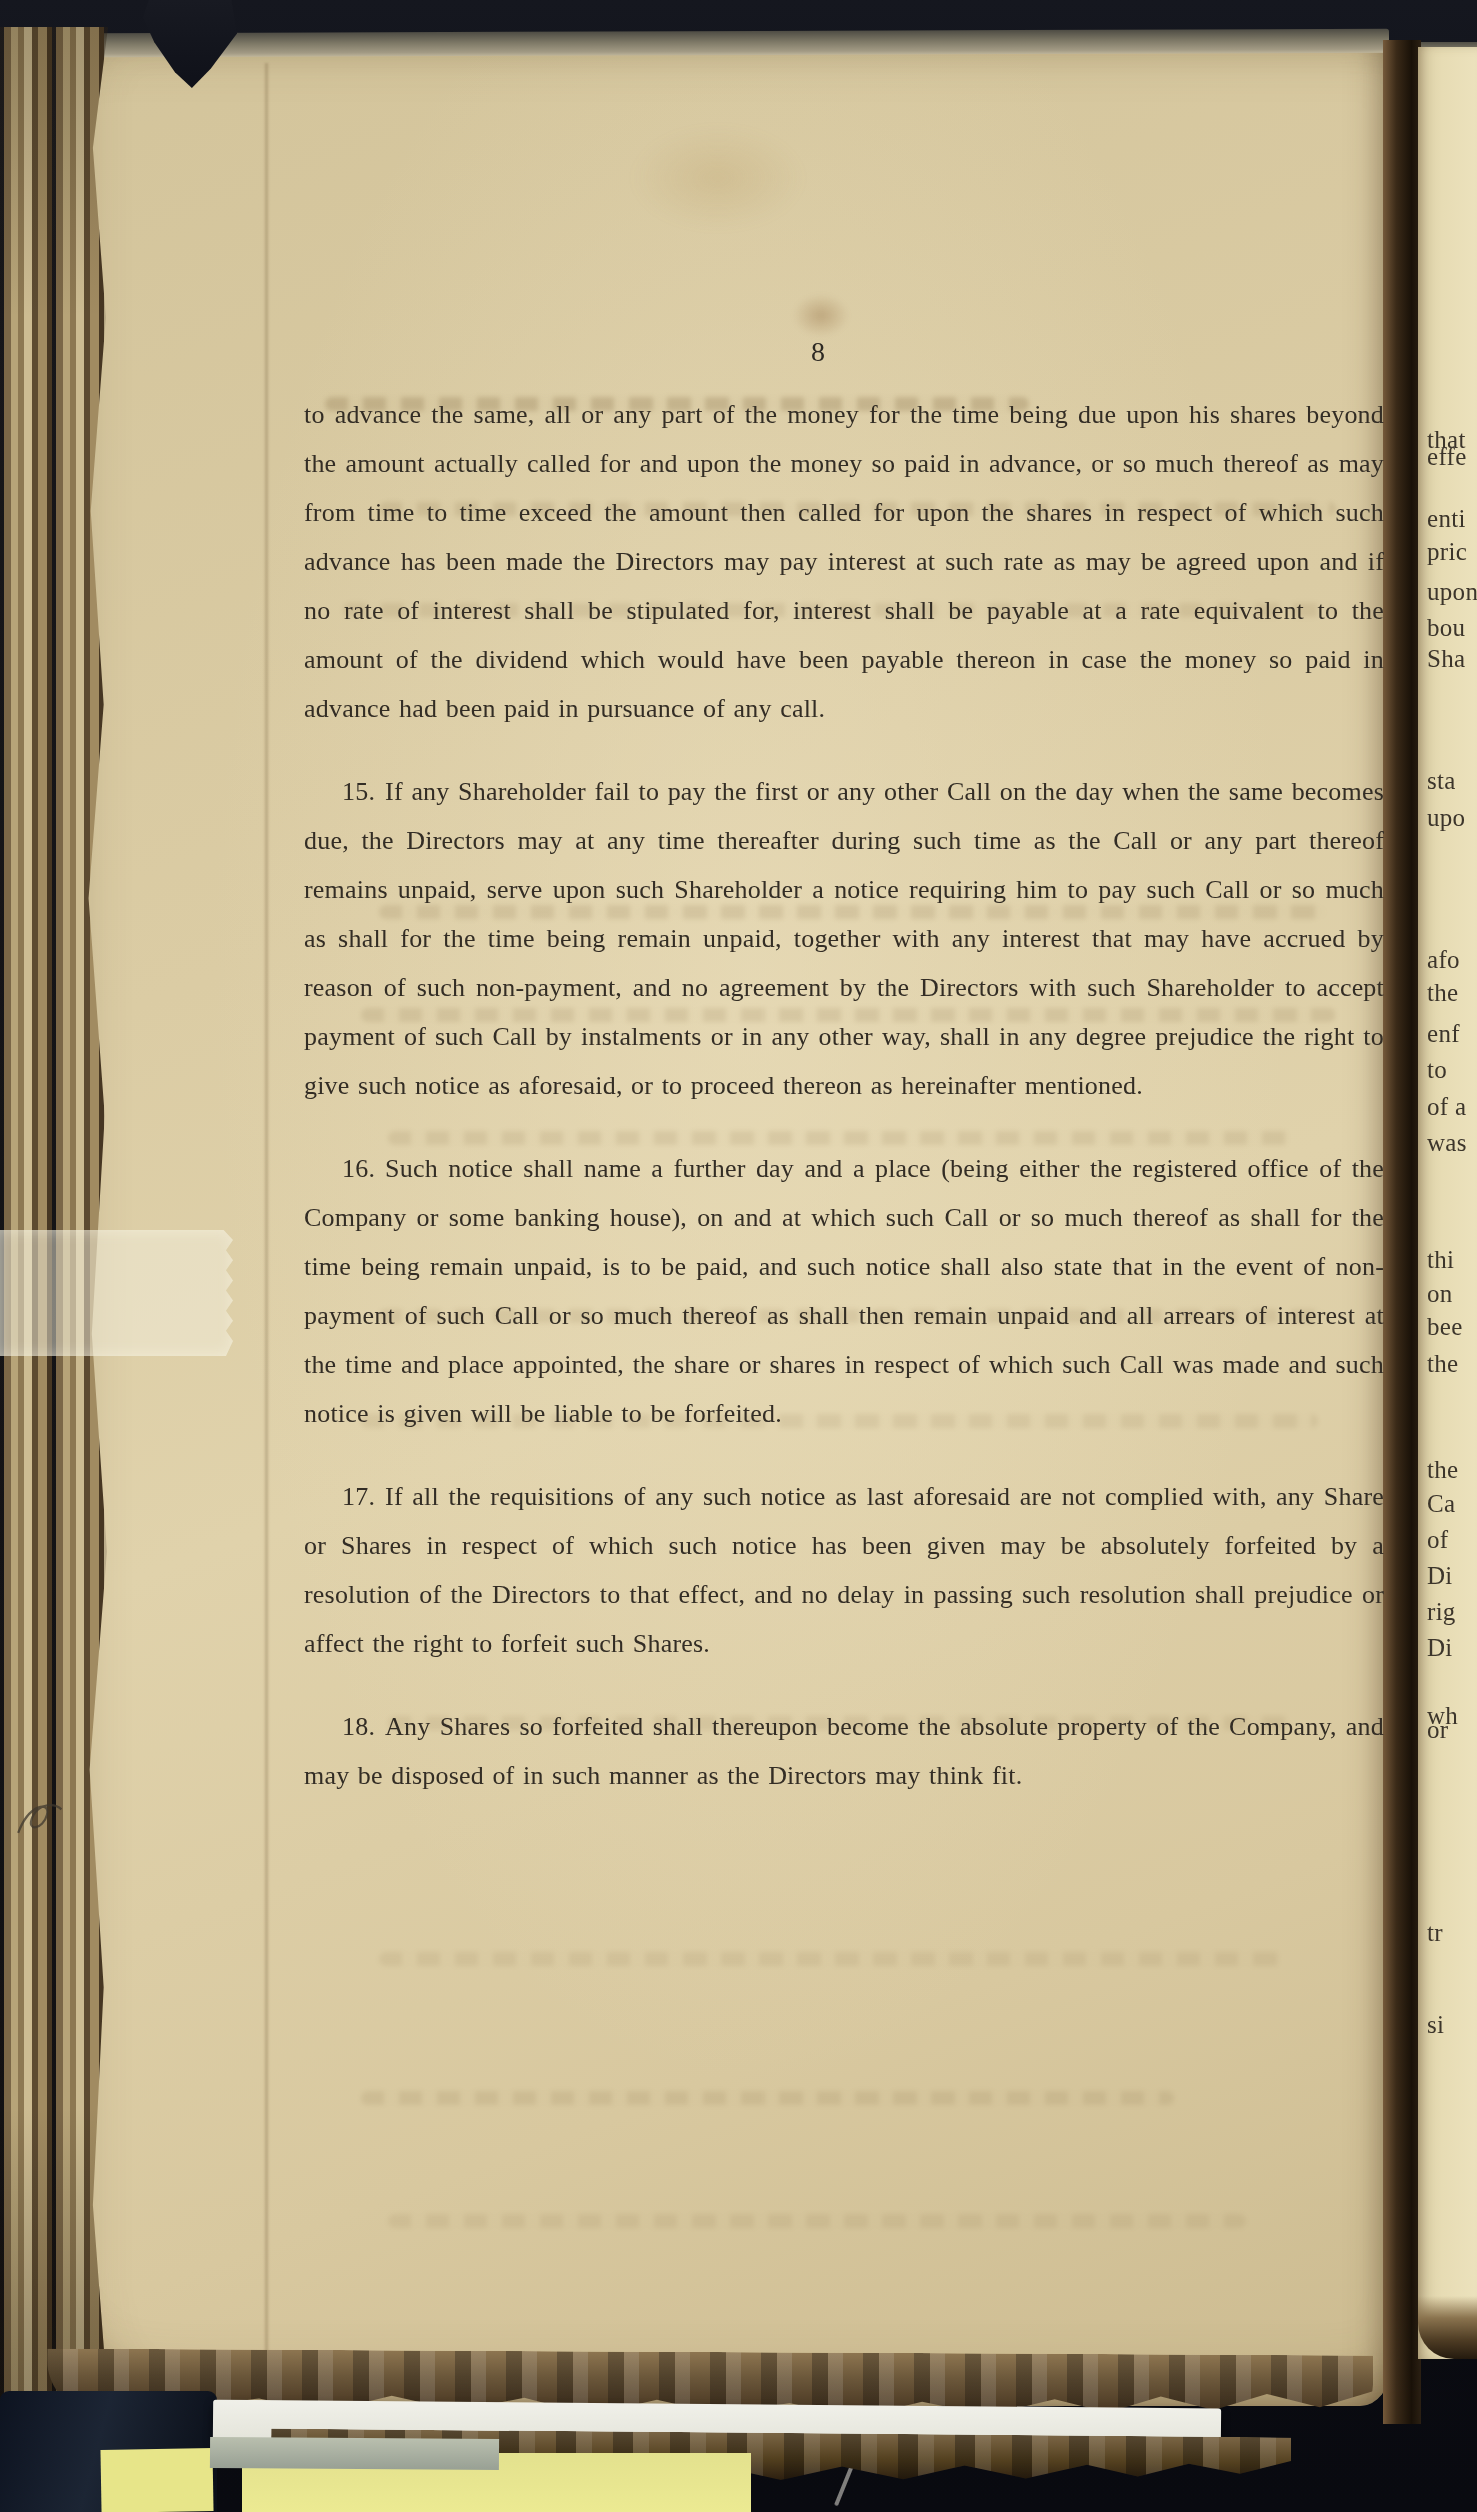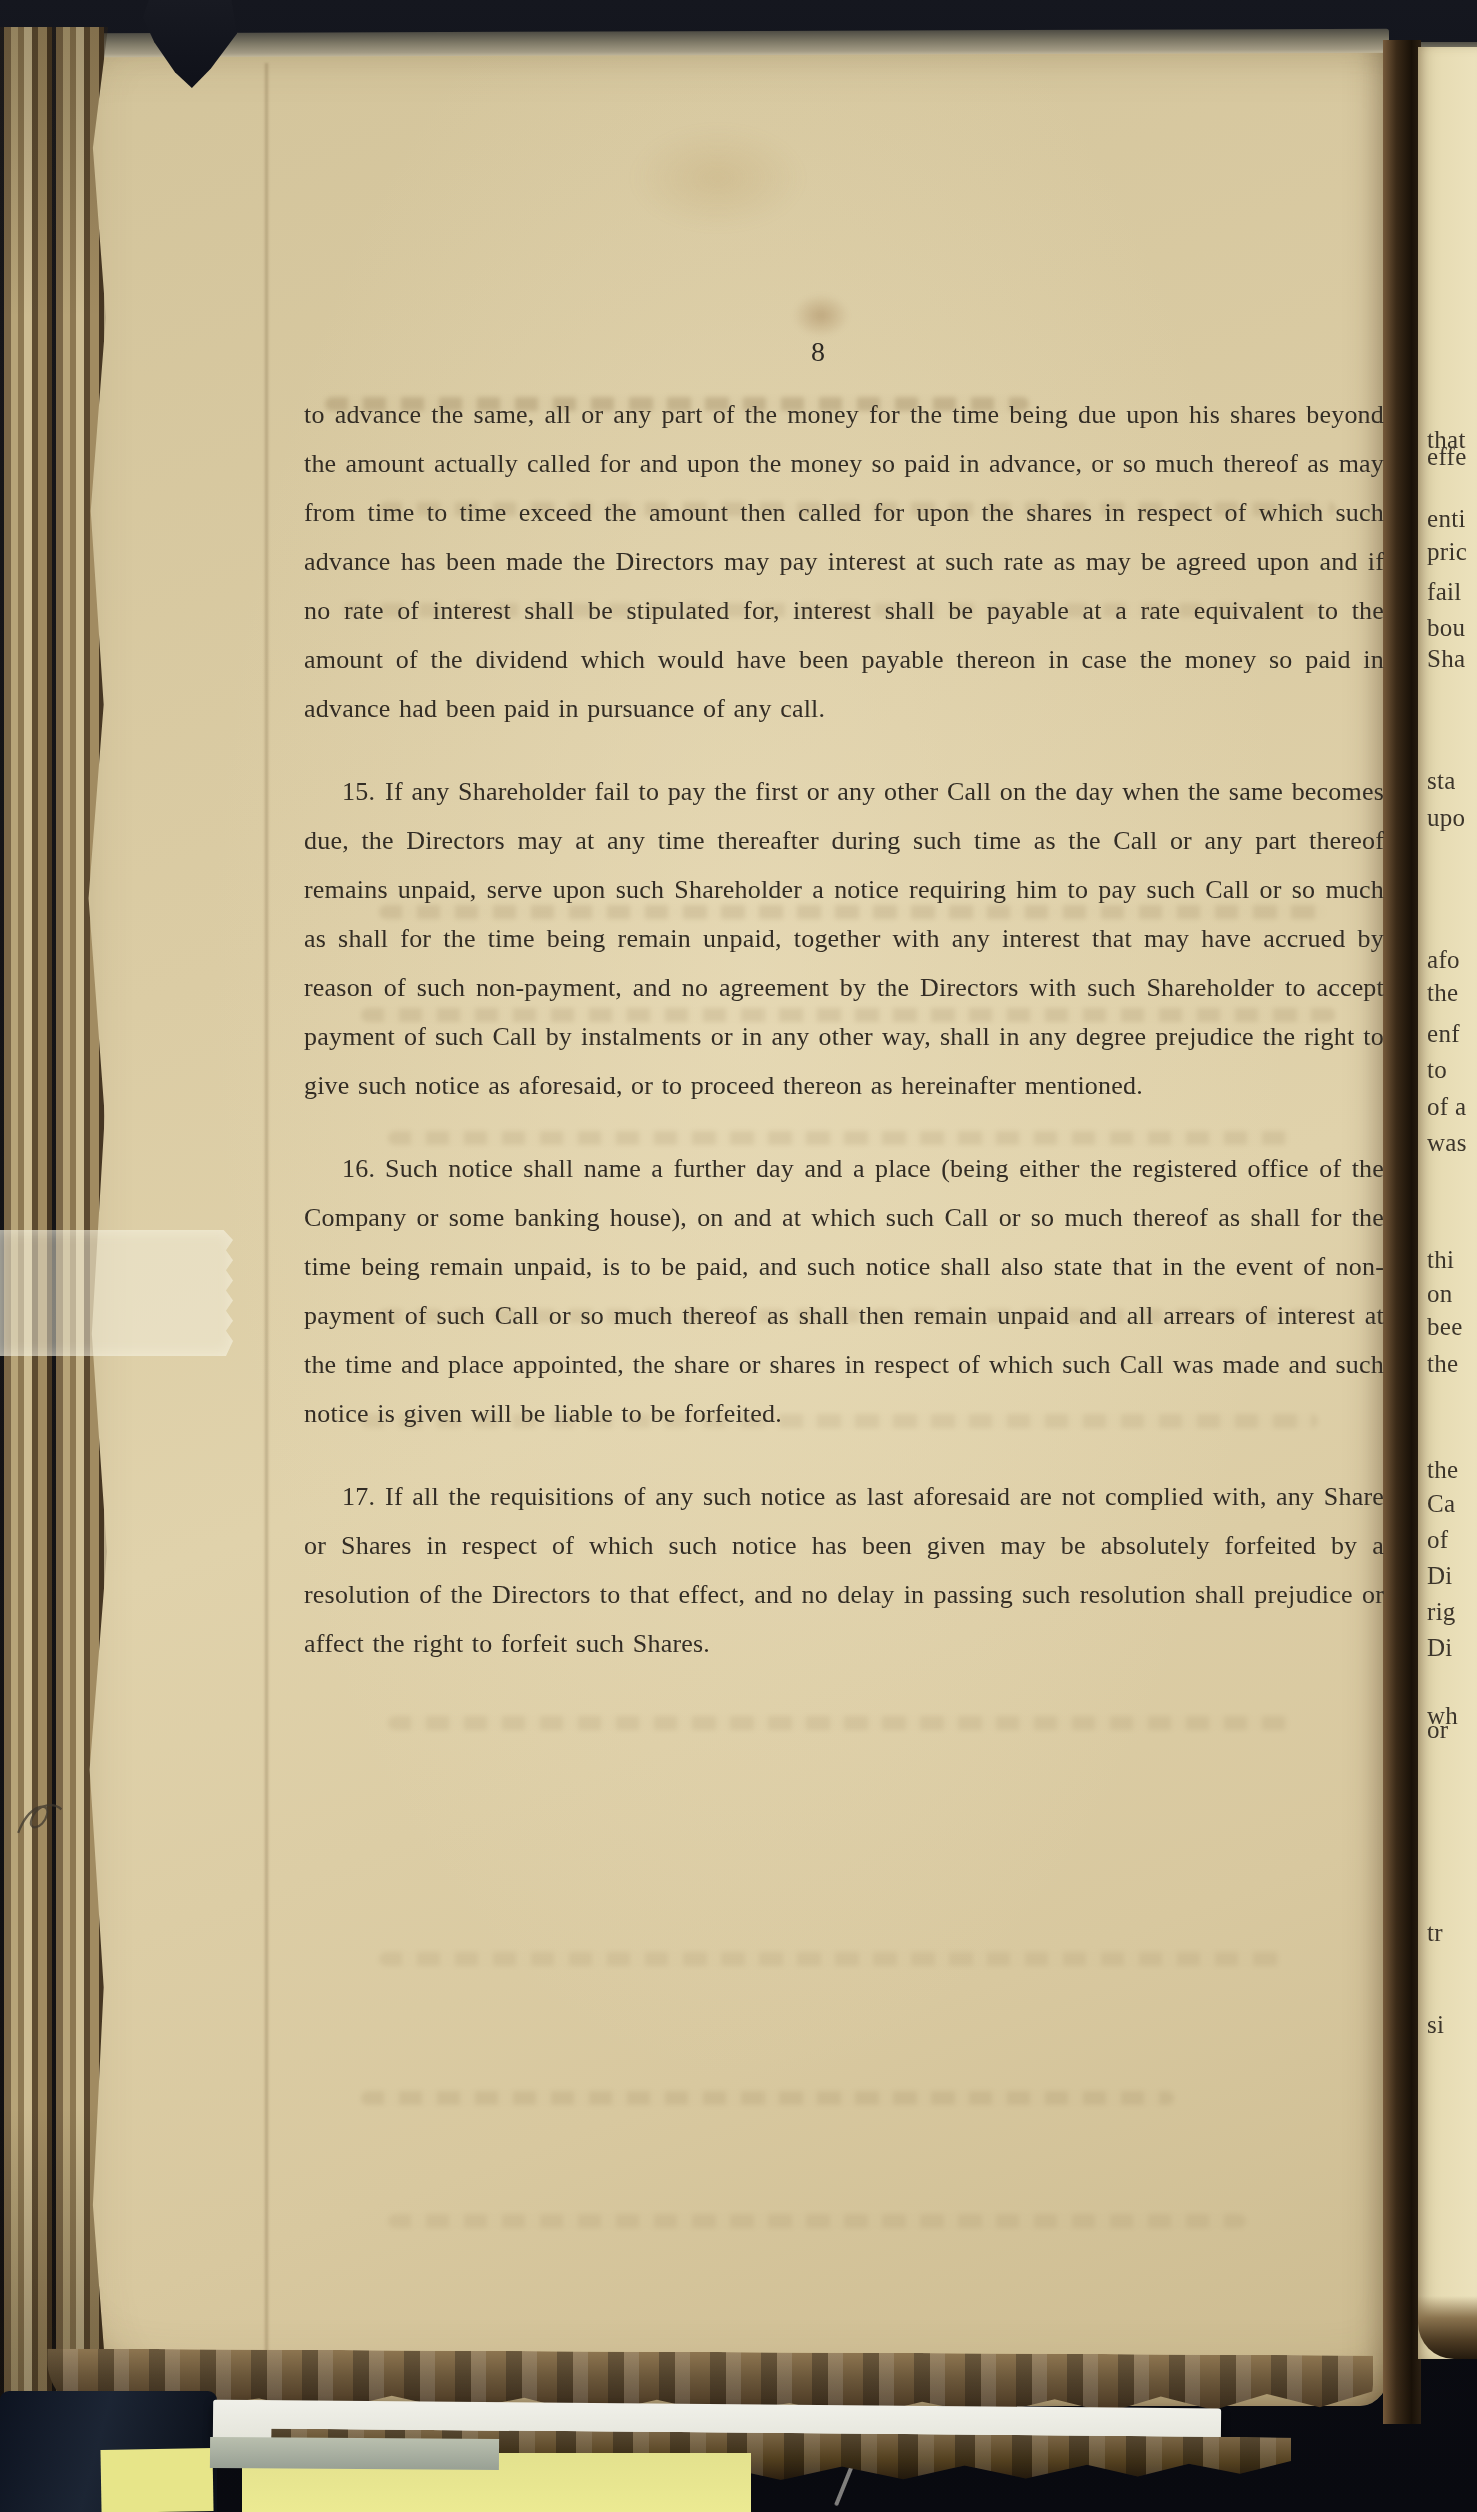--- a/index.html
+++ b/index.html
@@ -159,39 +159,40 @@
   <div class="ghost" style="left:361px;top:2091px;width:813px;opacity:.25;"></div>
   <div class="ghost" style="left:388px;top:2214px;width:858px;opacity:.2;"></div>
 
   <div class="folio">8</div>
 
   <div class="doc-text">
     <p class="para continuation"><span class="pnum"></span><span>to advance the same, all or any part of the money for the time being due upon his shares beyond the amount actually called for and upon the money so paid in advance, or so much thereof as may from time to time exceed the amount then called for upon the shares in respect of which such advance has been made the Directors may pay interest at such rate as may be agreed upon and if no rate of interest shall be stipulated for, interest shall be payable at a rate equivalent to the amount of the dividend which would have been payable thereon in case the money so paid in advance had been paid in pursuance of any call.</span></p>
     <p class="para numbered"><span class="pnum">15.</span><span>If any Shareholder fail to pay the first or any other Call on the day when the same becomes due, the Directors may at any time thereafter during such time as the Call or any part thereof remains unpaid, serve upon such Shareholder a notice requiring him to pay such Call or so much as shall for the time being remain unpaid, together with any interest that may have accrued by reason of such non-payment, and no agreement by the Directors with such Shareholder to accept payment of such Call by instalments or in any other way, shall in any degree prejudice the right to give such notice as aforesaid, or to proceed thereon as hereinafter mentioned.</span></p>
     <p class="para numbered"><span class="pnum">16.</span><span>Such notice shall name a further day and a place (being either the registered office of the Company or some banking house), on and at which such Call or so much thereof as shall for the time being remain unpaid, is to be paid, and such notice shall also state that in the event of non-payment of such Call or so much thereof as shall then remain unpaid and all arrears of interest at the time and place appointed, the share or shares in respect of which such Call was made and such notice is given will be liable to be forfeited.</span></p>
     <p class="para numbered"><span class="pnum">17.</span><span>If all the requisitions of any such notice as last aforesaid are not complied with, any Share or Shares in respect of which such notice has been given may be absolutely forfeited by a resolution of the Directors to that effect, and no delay in passing such resolution shall prejudice or affect the right to forfeit such Shares.</span></p>
+    <p class="para numbered"><span class="pnum">18.</span><span>Any Shares so forfeited shall thereupon become the absolute property of the Company, and may be disposed of in such manner as the Directors may think fit.</span></p>
   </div>
 
   <div class="binding"></div>
   <div class="tape"></div>
   <div class="top-edge"></div>
   <div class="sliver-top-edge"></div>
   <div class="clip"></div>
 
   <svg class="squiggle" width="63" height="63" viewBox="0 0 70 70">
     <path d="M8,52 C20,20 44,16 40,32 C36,48 16,52 24,34 C30,20 48,18 56,26" fill="none" stroke="#3f382e" stroke-width="2.5"></path>
   </svg>
 
   <div class="gutter"></div>
   <div class="sliver">
     <span class="frag" style="top:379px">that</span>
     <span class="frag" style="top:396px">effe</span>
     <span class="frag" style="top:458px">enti</span>
     <span class="frag" style="top:491px">pric</span>
-    <span class="frag" style="top:531px">fail</span>
+    <span class="frag" style="top:531px">upon</span>
     <span class="frag" style="top:567px">bou</span>
     <span class="frag" style="top:598px">Sha</span>
     <span class="frag" style="top:720px">sta</span>
     <span class="frag" style="top:757px">upo</span>
     <span class="frag" style="top:899px">afo</span>
     <span class="frag" style="top:932px">the</span>
     <span class="frag" style="top:973px">enf</span>
     <span class="frag" style="top:1009px">to</span>
     <span class="frag" style="top:1046px">of a</span>
     <span class="frag" style="top:1082px">was</span>

